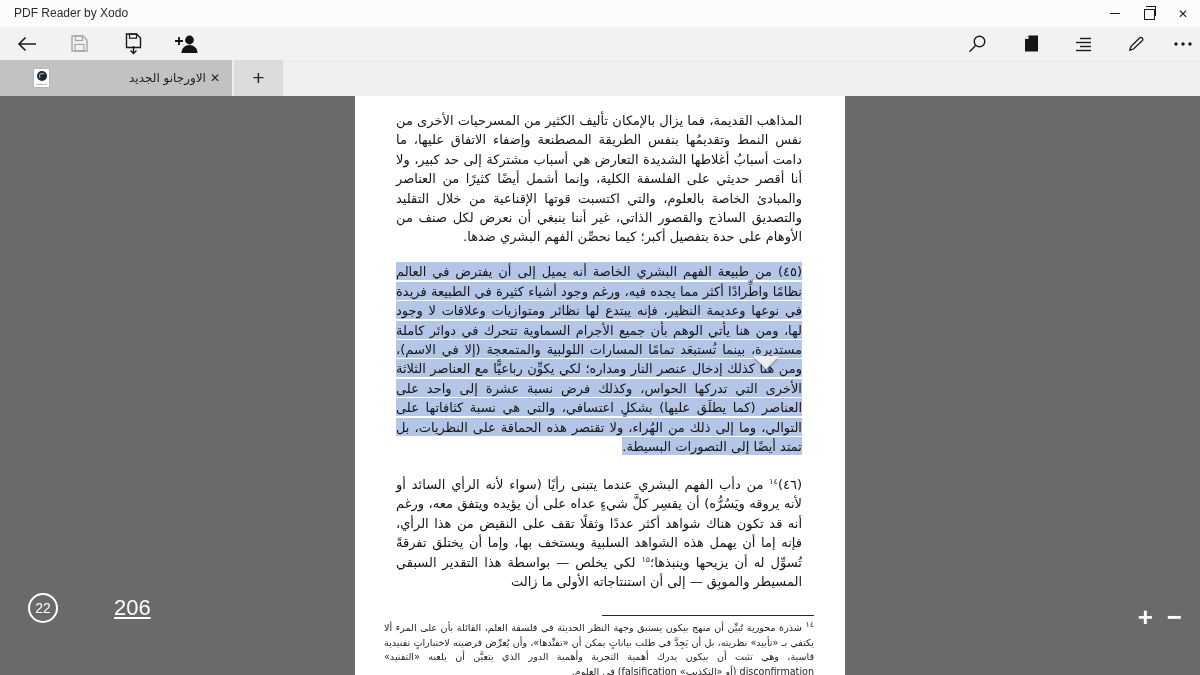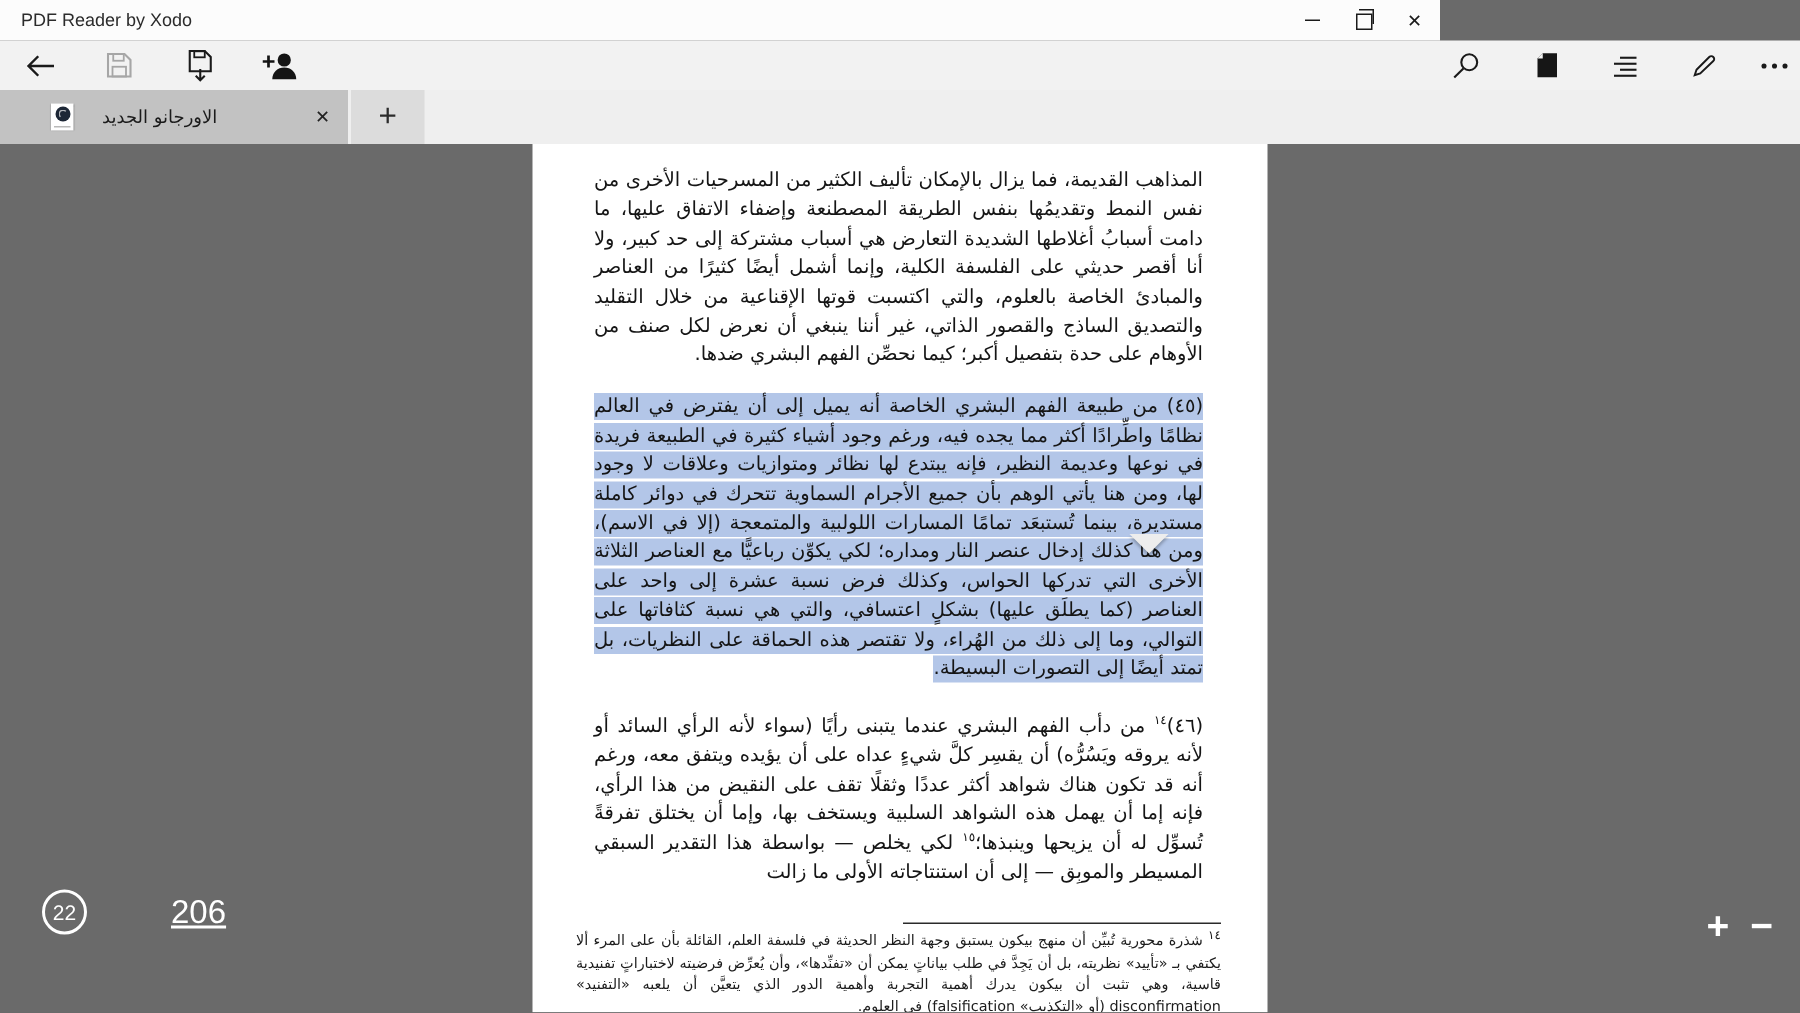--- a/index.html
+++ b/index.html
@@ -2,39 +2,39 @@
 <html><head>
 <meta charset="utf-8">
 <style>
   html,body{margin:0;padding:0;}
   body{
     width:1200px;height:675px;overflow:hidden;position:relative;
     font-family:"Liberation Sans",sans-serif;background:#6a6a6a;
     -webkit-font-smoothing:antialiased;
   }
   
-  #titlebar{position:absolute;left:0;top:0;width:960px;height:27px;background:#fcfcfc;}
+  #titlebar{position:absolute;left:0;top:0;width:1200px;height:27px;background:#fcfcfc;}
   #titlebar .app-title{position:absolute;left:14px;top:6px;font-size:12px;color:#2b2b2b;}
   #win-controls{position:absolute;right:0;top:0;height:27px;display:flex;}
   .win-btn{width:34px;height:27px;display:flex;align-items:center;justify-content:center;color:#1a1a1a;}
   .glyph-min{width:10px;height:1px;background:#1a1a1a;display:block;}
   .glyph-restore{position:relative;width:9px;height:9px;border:1px solid #1a1a1a;background:#fcfcfc;margin-top:2px;}
   .glyph-restore:before{content:"";position:absolute;left:1px;top:-4px;width:9px;height:9px;border:1px solid #1a1a1a;border-left:none;border-bottom:none;}
   .glyph-close{font-size:12px;line-height:12px;color:#1a1a1a;}
   
   #toolbar{position:absolute;left:0;top:27px;width:1200px;height:33px;background:#f2f2f2;}
   .tb-icon{position:absolute;top:0;width:34px;height:33px;display:flex;align-items:center;justify-content:center;}
   
   #tabbar{position:absolute;left:0;top:60px;width:1200px;height:36px;background:#efefef;}
   #tab-active{position:absolute;left:0;top:0;width:232px;height:36px;background:#c2c2c2;display:flex;align-items:center;}
   .favicon{margin-left:34px;width:15px;height:18px;background:#ffffff;position:relative;flex:none;box-shadow:0 0 1px rgba(0,0,0,.4);}
   .favicon .fav-globe{position:absolute;left:2.5px;top:2px;width:10px;height:10px;border-radius:50%;background:#1d2736;}
   .favicon .fav-globe:before{content:"";position:absolute;left:2px;top:2px;width:4px;height:4px;border-radius:50%;border:1px solid rgba(255,255,255,.65);border-right-color:transparent;border-bottom-color:transparent;}
   .favicon .fav-line{position:absolute;left:2px;bottom:2px;width:11px;height:1px;background:#b9b9b9;}
-  .tab-title{flex:1;text-align:left;font-size:12px;color:#1b1b1b;direction:rtl;font-family:"DejaVu Sans",sans-serif;white-space:nowrap;overflow:hidden;margin-left:19px;}
+  .tab-title{flex:1;text-align:right;font-size:12px;color:#1b1b1b;direction:rtl;font-family:"DejaVu Sans",sans-serif;white-space:nowrap;overflow:hidden;}
   .tab-close{margin:0 12px 0 4px;font-size:12px;color:#222;line-height:12px;}
   #tab-new{position:absolute;left:234px;top:0;width:49px;height:36px;background:#dcdcdc;display:flex;align-items:center;justify-content:center;font-size:21px;font-weight:300;color:#2b2b2b;}
   
   #content{position:absolute;left:0;top:96px;width:1200px;height:579px;background:#6a6a6a;overflow:hidden;}
   #pdf-page{position:absolute;left:355px;top:0;width:490px;height:579px;background:#ffffff;overflow:hidden;
             direction:rtl;font-family:"DejaVu Sans",sans-serif;color:#151515;}
   .pg-inner{padding:0 31px 0 29px;}
   .pg-title{margin-top:28px;text-align:center;font-size:12.5px;font-weight:bold;}
   .para{margin:12px;text-align:justify;font-size:13px;line-height:19.4px;}
   #para-1{margin-top:15px;}

